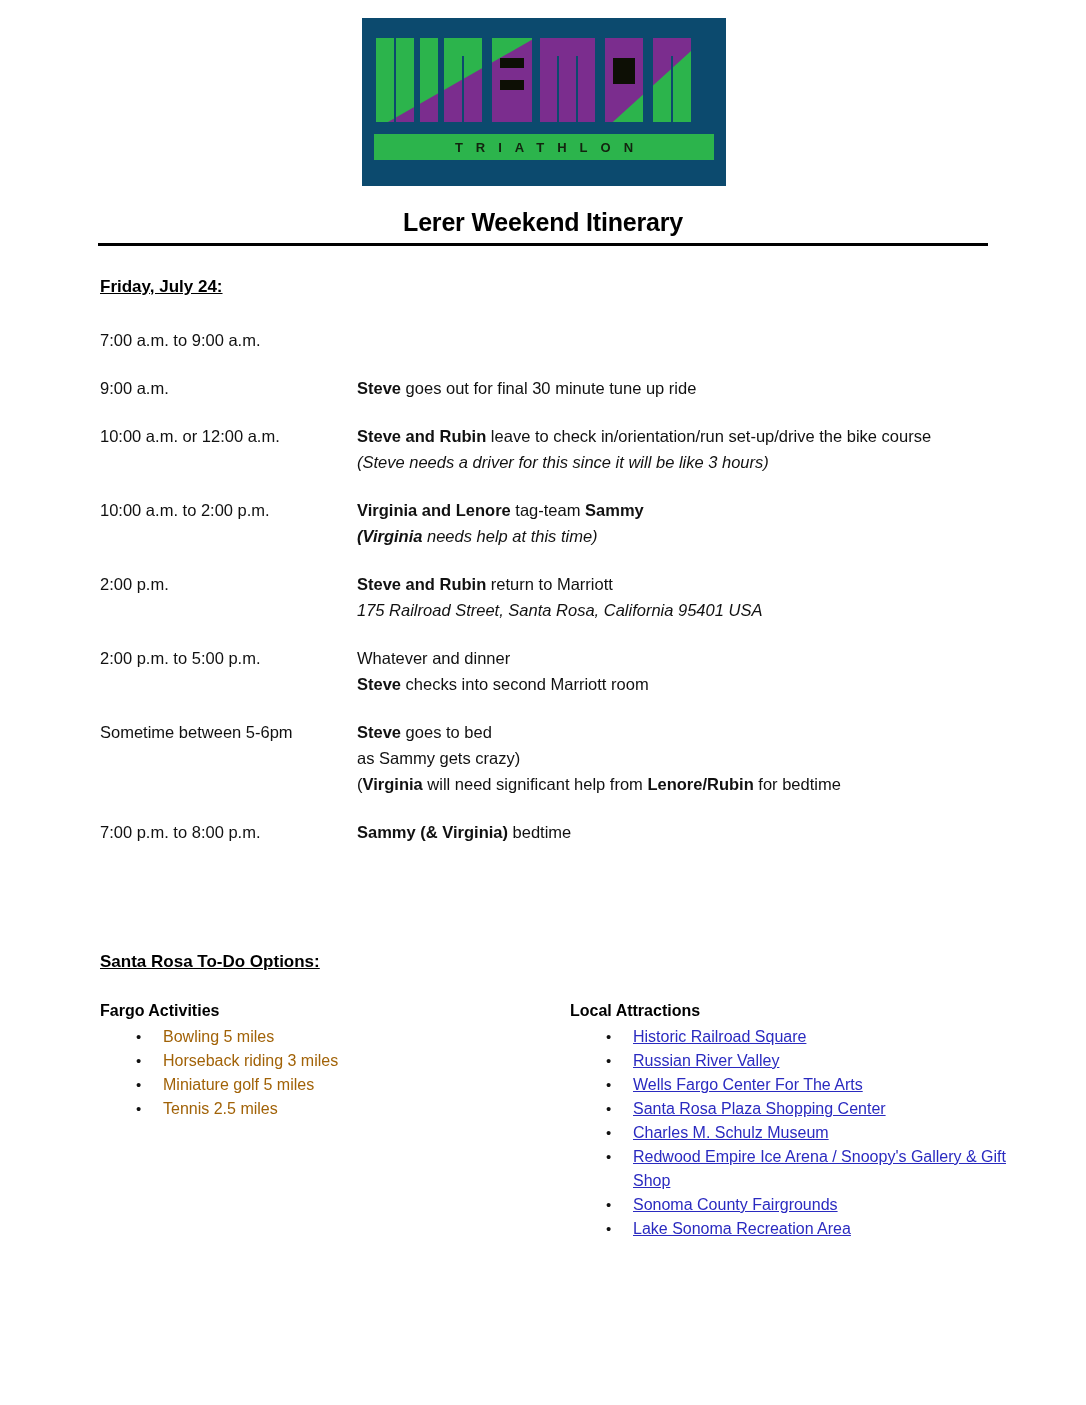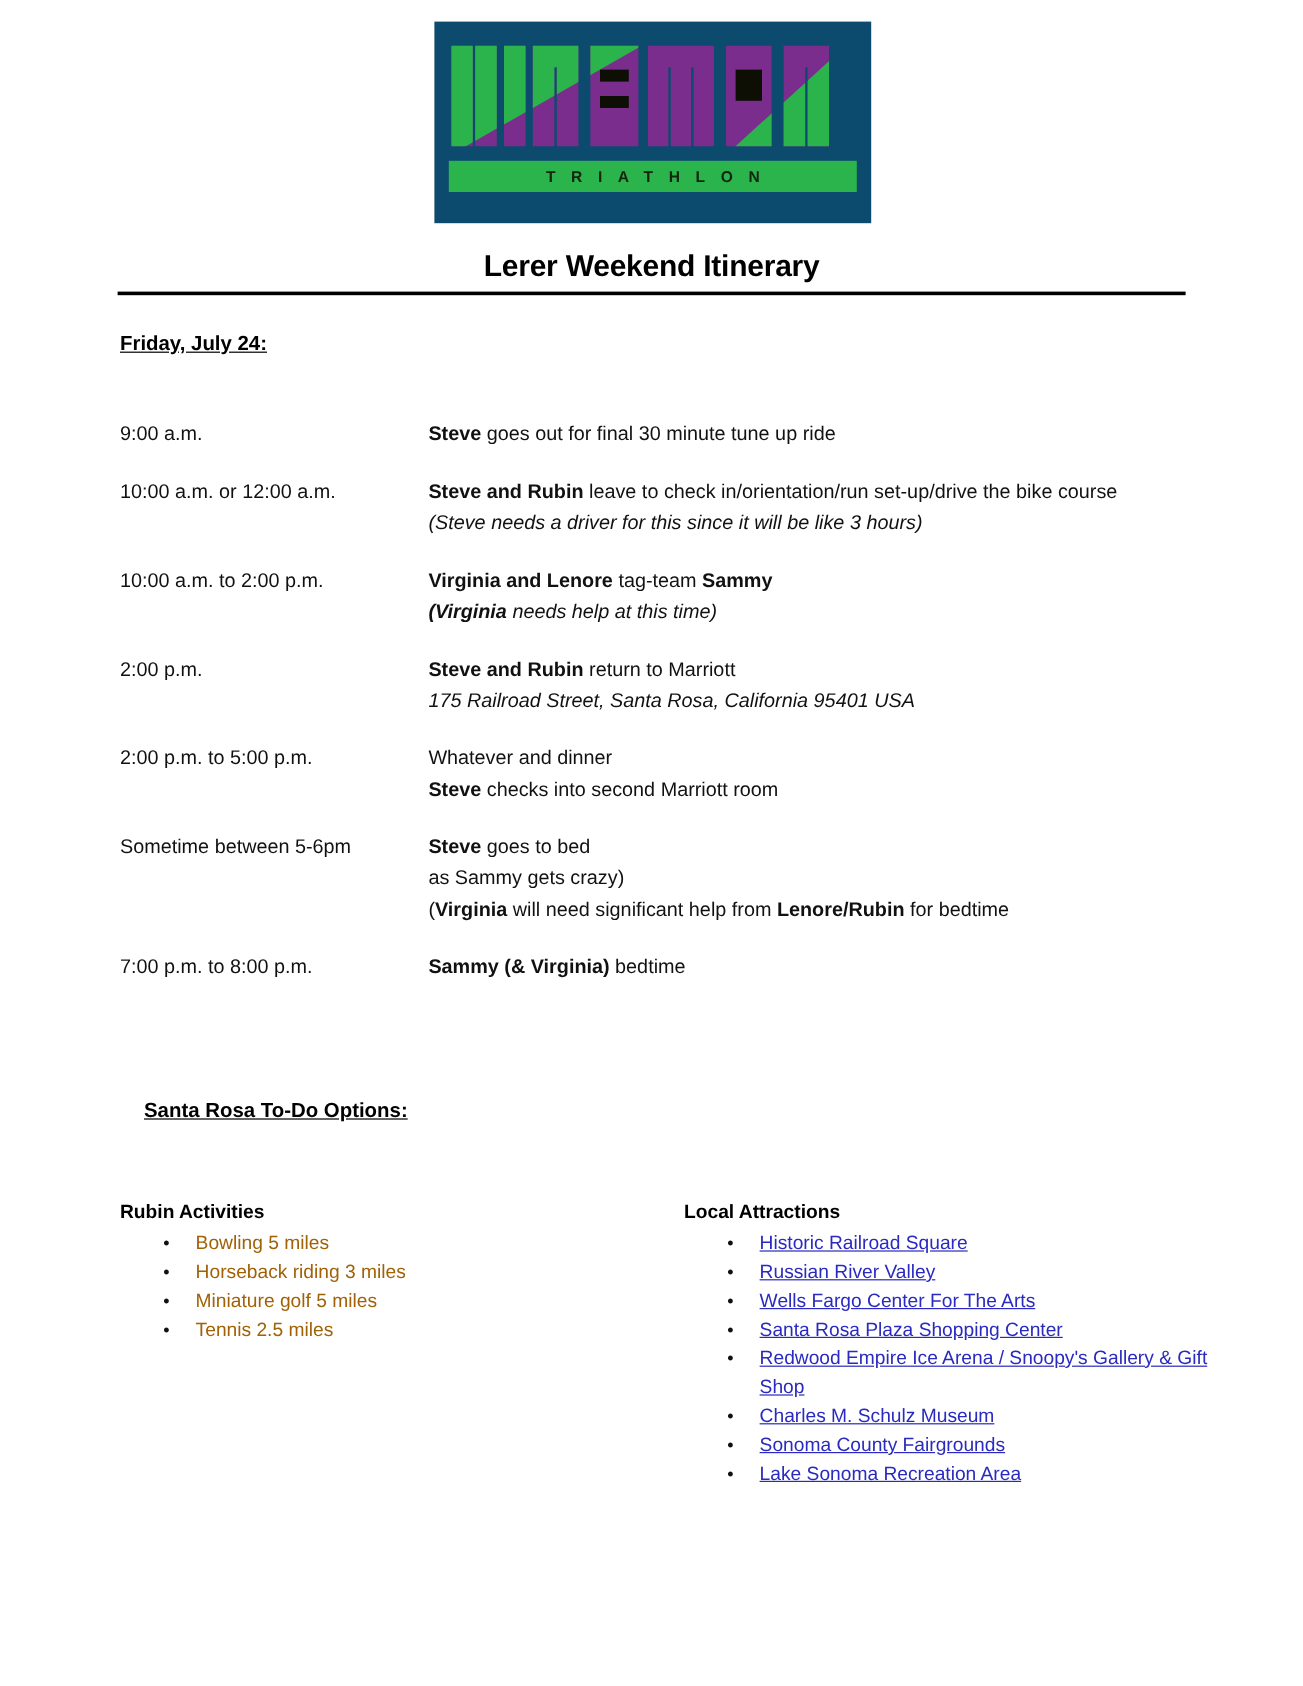--- a/index.html
+++ b/index.html
@@ -93,21 +93,21 @@
   .section-head {
     position: absolute;
     left: 100px;
     font-size: 17px;
     font-weight: bold;
     text-decoration: underline;
     color: #000;
     white-space: nowrap;
   }
   #friday-head { top: 277px; }
-  #todo-head  { top: 916px; margin-left: 20px; }
+  #todo-head  { top: 952px; }
 
   
   .schedule {
     position: absolute;
     left: 100px;
     top: 327px;
     width: 940px;
   }
   .sched-row {
     display: flex;
@@ -233,20 +233,21 @@
   </div>
 </div>
 
 <div class="doc-title">Lerer Weekend Itinerary</div>
 <div class="title-rule"></div>
 
 <div class="section-head" id="friday-head">Friday, July 24:</div>
 
 <div class="schedule" id="schedule">
     <div class="sched-row">
+      <div class="sched-time">7:00 a.m. to 9:00 a.m.</div>
     </div>
     <div class="sched-row">
       <div class="sched-time">9:00 a.m.</div>
       <div class="sched-desc">
         <span class="line"><span class="b">Steve</span><span> goes out for final 30 minute tune up ride</span></span>
       </div>
     </div>
     <div class="sched-row">
       <div class="sched-time">10:00 a.m. or 12:00 a.m.</div>
       <div class="sched-desc">
@@ -288,34 +289,34 @@
       <div class="sched-desc">
         <span class="line"><span class="b">Sammy (&amp; Virginia)</span><span> bedtime</span></span>
       </div>
     </div>
   </div>
 
 <div class="section-head" id="todo-head">Santa Rosa To-Do Options:</div>
 
 <div class="todo-cols" id="todo-cols">
     <div class="todo-col">
-      <div class="col-head">Rubin Activities</div>
+      <div class="col-head">Fargo Activities</div>
       <ul class="bullets">
         <li>Bowling 5 miles</li>
         <li>Horseback riding 3 miles</li>
         <li>Miniature golf 5 miles</li>
         <li>Tennis 2.5 miles</li>
       </ul>
     </div>
     <div class="todo-col">
       <div class="col-head">Local Attractions</div>
       <ul class="bullets">
         <li class="link-item"><a>Historic Railroad Square </a></li>
         <li class="link-item"><a>Russian River Valley </a></li>
         <li class="link-item"><a>Wells Fargo Center For The Arts </a></li>
         <li class="link-item"><a>Santa Rosa Plaza Shopping Center </a></li>
+        <li class="link-item"><a>Charles M. Schulz Museum </a></li>
         <li class="link-item"><a>Redwood Empire Ice Arena / Snoopy's Gallery &amp; Gift Shop </a></li>
-        <li class="link-item"><a>Charles M. Schulz Museum </a></li>
         <li class="link-item"><a>Sonoma County Fairgrounds </a></li>
         <li class="link-item"><a>Lake Sonoma Recreation Area </a></li>
       </ul>
     </div>
   </div>
 
 </body></html>

